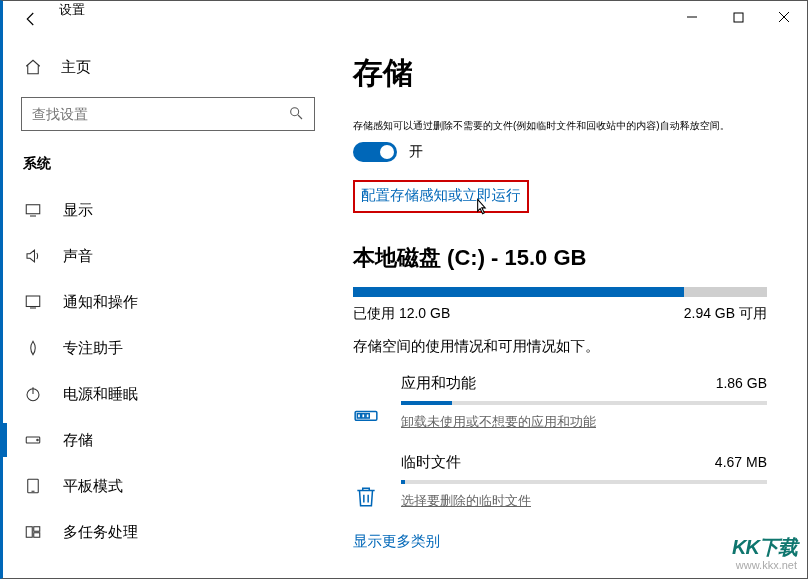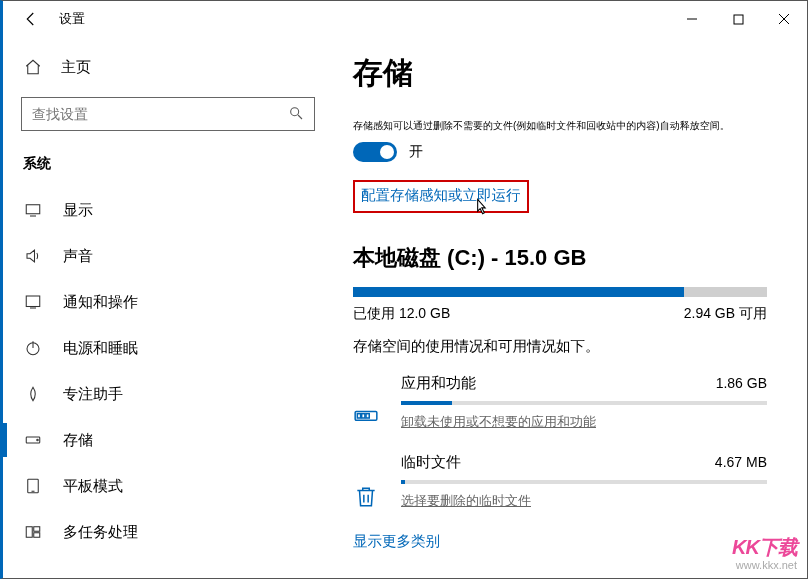--- a/index.html
+++ b/index.html
@@ -18,21 +18,21 @@
     border: 1px solid #555;
     border-left: 3px solid #0067b8;
     background: #fff;
     position: relative;
     display: flex;
     flex-direction: column;
   }
   .titlebar {
     height: 36px;
     display: flex;
-    align-items: center;
+    align-items: flex-start;
     padding-left: 8px;
   }
   .back-btn {
     width: 40px; height: 36px;
     display: flex; align-items: center; justify-content: center;
     font-size: 18px;
   }
   .app-title { font-size: 13px; margin-left: 8px; }
   .win-controls {
     margin-left: auto;
@@ -173,21 +173,21 @@
     position: relative;
   }
   .cat-bar-fill { position: absolute; left: 0; top: 0; bottom: 0; background: #0067b8; }
   .cat-sub { font-size: 13px; color: #666; text-decoration: underline; }
   .show-more { color: #0067b8; font-size: 14.5px; }
   .watermark {
     position: absolute; right: 10px; bottom: 6px;
     font-size: 11px; color: #aaa;
     text-align: right; line-height: 1.2;
   }
-  .watermark .big { font-size: 20px; font-style: italic; font-weight: bold; color: #ec4899; letter-spacing: -1px;}
+  .watermark .big { font-size: 20px; font-style: italic; font-weight: bold; color: #0f766e; letter-spacing: -1px;}
 </style>
 </head>
 <body>
 
 <div class="window">
   <div class="titlebar">
     <div class="back-btn">
       <svg viewBox="0 0 24 24" width="18" height="18" stroke="#000" fill="none" stroke-width="1.5">
         <path d="M15 4 L7 12 L15 20"></path>
       </svg>
@@ -257,33 +257,33 @@
             <svg viewBox="0 0 24 24">
               <rect x="3" y="4" width="18" height="14"></rect>
               <path d="M8 20h8"></path>
             </svg>
           </span>
         <span>通知和操作</span>
       </div>
       <div class="nav-item">
         <span class="nav-icon">
             <svg viewBox="0 0 24 24">
+              <path d="M12 3c-4 6-4 12 0 18 4-6 4-12 0-18z"></path>
+            </svg>
+          </span>
+        <span>专注助手</span>
+      </div>
+      <div class="nav-item">
+        <span class="nav-icon">
+            <svg viewBox="0 0 24 24">
               <circle cx="12" cy="13" r="8"></circle>
               <line x1="12" y1="3" x2="12" y2="12"></line>
             </svg>
           </span>
         <span>电源和睡眠</span>
-      </div>
-      <div class="nav-item">
-        <span class="nav-icon">
-            <svg viewBox="0 0 24 24">
-              <path d="M12 3c-4 6-4 12 0 18 4-6 4-12 0-18z"></path>
-            </svg>
-          </span>
-        <span>专注助手</span>
       </div>
       <div class="nav-item active">
         <span class="nav-icon">
             <svg viewBox="0 0 24 24">
               <rect x="3" y="8" width="18" height="8" rx="1"></rect>
               <circle cx="18" cy="12" r="1"></circle>
             </svg>
           </span>
         <span>存储</span>
       </div>

